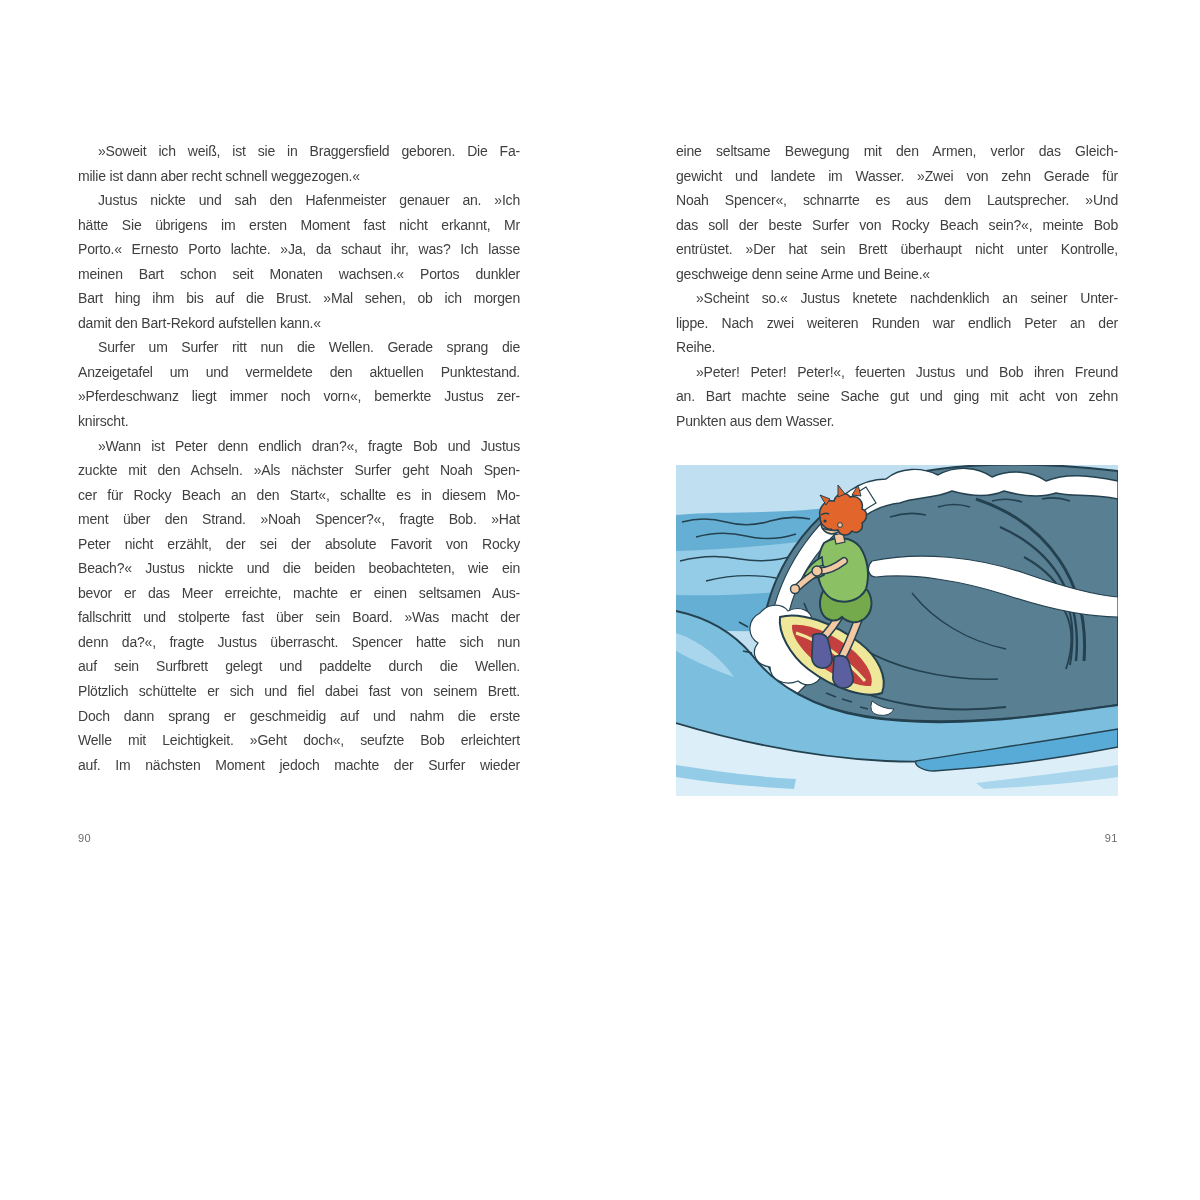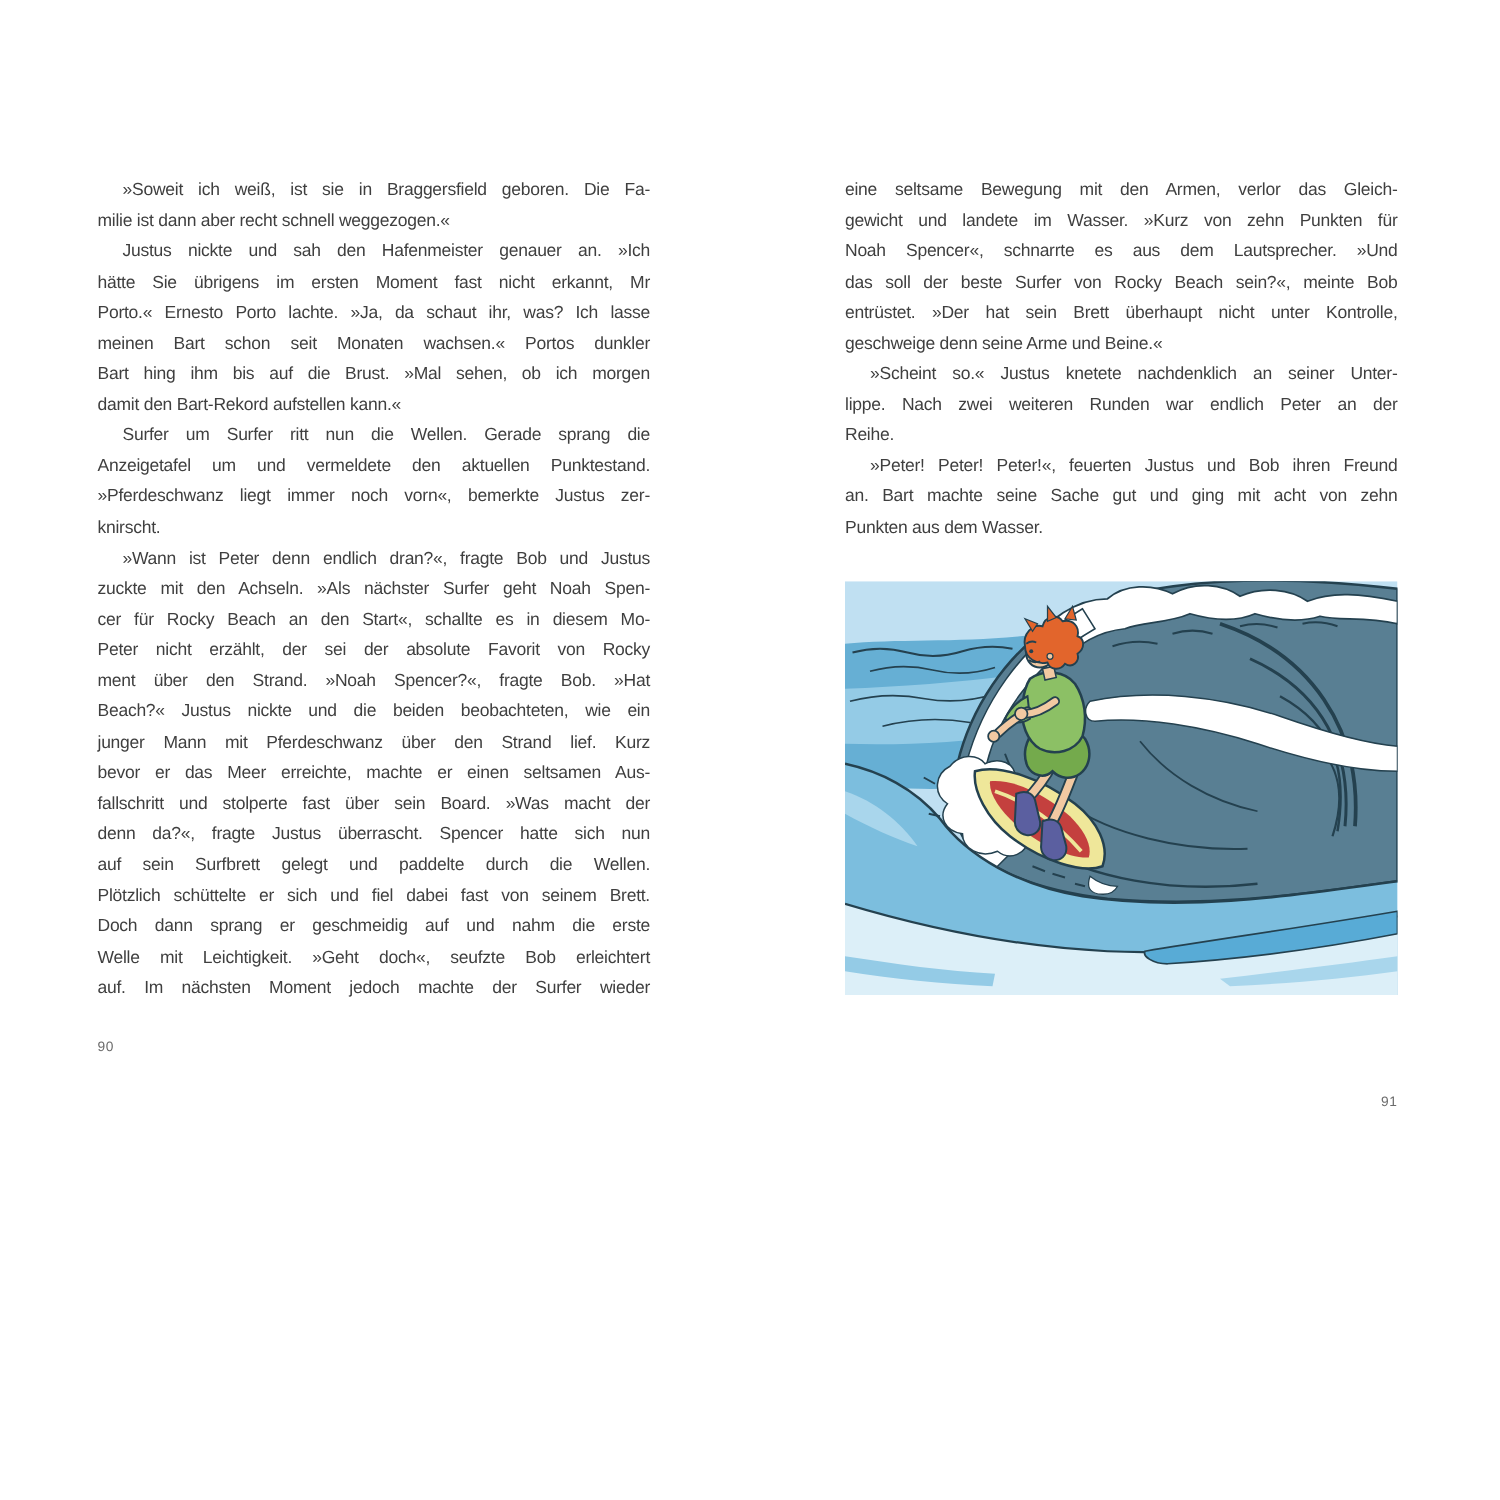--- a/index.html
+++ b/index.html
@@ -7,21 +7,21 @@
           font-family:"Liberation Sans","DejaVu Sans",sans-serif;}
   .textcol{position:absolute;width:442px;color:#3f3f3f;font-size:14px;line-height:24.55px;
            letter-spacing:-0.2px;}
   .col-left{left:78px;top:139px;}
   .col-right{left:676px;top:139px;}
   .line{width:100%;text-align:justify;text-align-last:left;white-space:normal;}
   .line.just{text-align-last:justify;}
   .line.indent{text-indent:20px;}
   .pagenum{position:absolute;top:832px;font-size:11px;color:#6b6b6b;letter-spacing:0.5px;}
   .pagenum-left{left:78px;}
-  .pagenum-right{left:676px;width:442px;text-align:right;margin-top:44px;}
+  .pagenum-right{left:676px;width:442px;text-align:right;}
   .illo{position:absolute;left:676px;top:465px;width:442px;height:331px;}
   .illo svg{display:block;width:442px;height:331px;}
 </style>
 </head>
 <body>
 
 <div class="spread">
 
   <div class="textcol col-left">
       <div class="line indent just">»Soweit ich weiß, ist sie in Braggersfield geboren. Die Fa-</div>
@@ -32,37 +32,36 @@
       <div class="line just">meinen Bart schon seit Monaten wachsen.« Portos dunkler</div>
       <div class="line just">Bart hing ihm bis auf die Brust. »Mal sehen, ob ich morgen</div>
       <div class="line">damit den Bart-Rekord aufstellen kann.«</div>
       <div class="line indent just">Surfer um Surfer ritt nun die Wellen. Gerade sprang die</div>
       <div class="line just">Anzeigetafel um und vermeldete den aktuellen Punktestand.</div>
       <div class="line just">»Pferdeschwanz liegt immer noch vorn«, bemerkte Justus zer-</div>
       <div class="line">knirscht.</div>
       <div class="line indent just">»Wann ist Peter denn endlich dran?«, fragte Bob und Justus</div>
       <div class="line just">zuckte mit den Achseln. »Als nächster Surfer geht Noah Spen-</div>
       <div class="line just">cer für Rocky Beach an den Start«, schallte es in diesem Mo-</div>
+      <div class="line just">ment über den Strand. »Noah Spencer?«, fragte Bob. »Hat</div>
       <div class="line just">Peter nicht erzählt, der sei der absolute Favorit von Rocky</div>
-      <div class="line just">ment über den Strand. »Noah Spencer?«, fragte Bob. »Hat</div>
       <div class="line just">Beach?« Justus nickte und die beiden beobachteten, wie ein</div>
-      <div class="line just">junger Mann mit Pferdeschwanz über den Strand lief. Kurz</div>
       <div class="line just">bevor er das Meer erreichte, machte er einen seltsamen Aus-</div>
       <div class="line just">fallschritt und stolperte fast über sein Board. »Was macht der</div>
       <div class="line just">denn da?«, fragte Justus überrascht. Spencer hatte sich nun</div>
       <div class="line just">auf sein Surfbrett gelegt und paddelte durch die Wellen.</div>
       <div class="line just">Plötzlich schüttelte er sich und fiel dabei fast von seinem Brett.</div>
       <div class="line just">Doch dann sprang er geschmeidig auf und nahm die erste</div>
       <div class="line just">Welle mit Leichtigkeit. »Geht doch«, seufzte Bob erleichtert</div>
       <div class="line just">auf. Im nächsten Moment jedoch machte der Surfer wieder</div>
     </div>
 
   <div class="textcol col-right">
       <div class="line just">eine seltsame Bewegung mit den Armen, verlor das Gleich-</div>
-      <div class="line just">gewicht und landete im Wasser. »Kurz von zehn Punkten für</div>
+      <div class="line just">gewicht und landete im Wasser. »Zwei von zehn Gerade für</div>
       <div class="line just">Noah Spencer«, schnarrte es aus dem Lautsprecher. »Und</div>
       <div class="line just">das soll der beste Surfer von Rocky Beach sein?«, meinte Bob</div>
       <div class="line just">entrüstet. »Der hat sein Brett überhaupt nicht unter Kontrolle,</div>
       <div class="line">geschweige denn seine Arme und Beine.«</div>
       <div class="line indent just">»Scheint so.« Justus knetete nachdenklich an seiner Unter-</div>
       <div class="line just">lippe. Nach zwei weiteren Runden war endlich Peter an der</div>
       <div class="line">Reihe.</div>
       <div class="line indent just">»Peter! Peter! Peter!«, feuerten Justus und Bob ihren Freund</div>
       <div class="line just">an. Bart machte seine Sache gut und ging mit acht von zehn</div>
       <div class="line">Punkten aus dem Wasser.</div>

